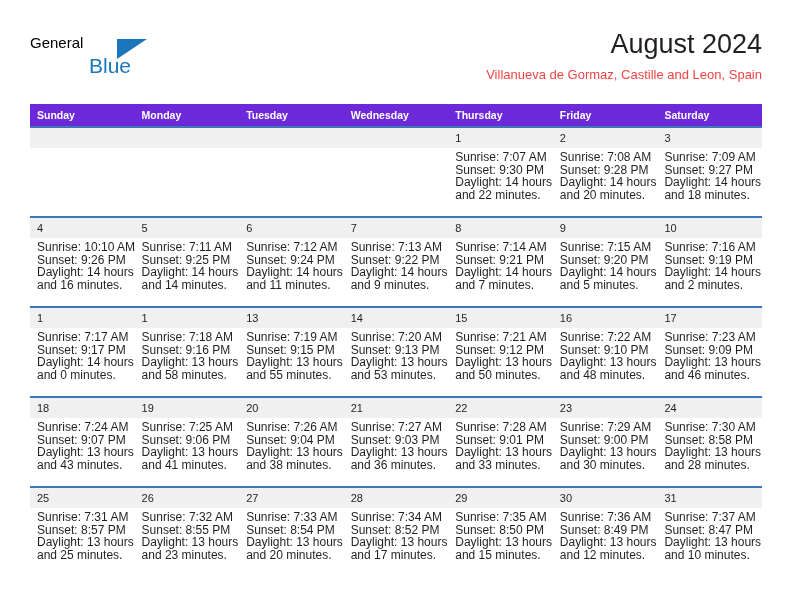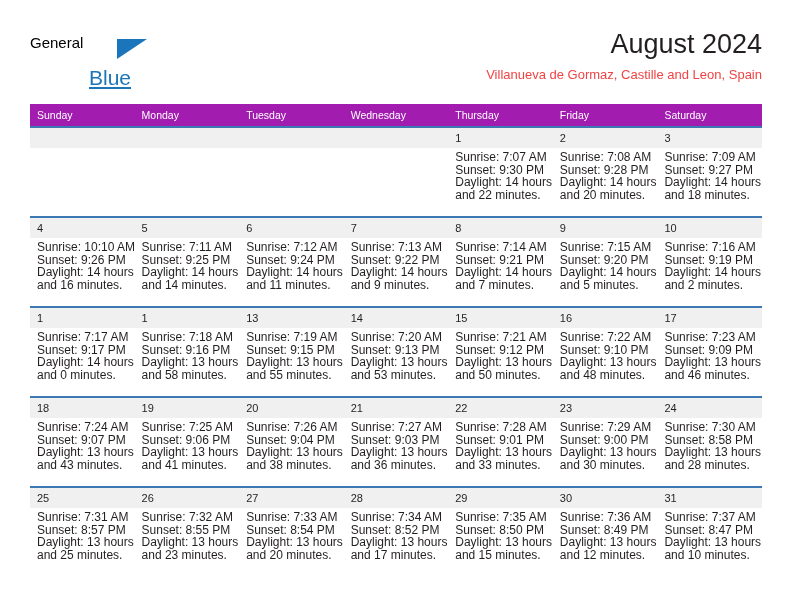--- a/index.html
+++ b/index.html
@@ -50,25 +50,24 @@
     left: 87px;
     top: 5px;
     width: 0;
     height: 0;
     border-left: 30px solid #1b75bb;
     border-bottom: 20px solid transparent;
   }
   .logo-blue {
     position: absolute;
     left: 59px;
-    top: 32px;
+    top: 20px;
     font-size: 21px;
     color: #1b75bb;
     font-family: "Liberation Sans", sans-serif;
-    text-decoration: underline;
   }
   .title-block {
     position: absolute;
     right: 0;
     top: 0;
     text-align: right;
   }
   .cal-title {
     font-size: 27px;
     color: #231f20;
@@ -86,24 +85,24 @@
   
   .calendar {
     position: absolute;
     left: 30px;
     top: 104px;
     width: 732px;
     border-collapse: collapse;
     table-layout: fixed;
   }
   .calendar th {
-    background: #a21caf;
+    background: #6d28d9;
     color: #ffffff;
     font-size: 10.5px;
-    font-weight: normal;
+    font-weight: bold;
     text-align: left;
     padding: 5px 0 5px 7px;
     height: 12px;
     border: none;
   }
   .calendar td {
     vertical-align: top;
     padding: 0;
     border: none;
     border-top: 2px solid #3c78b4;

